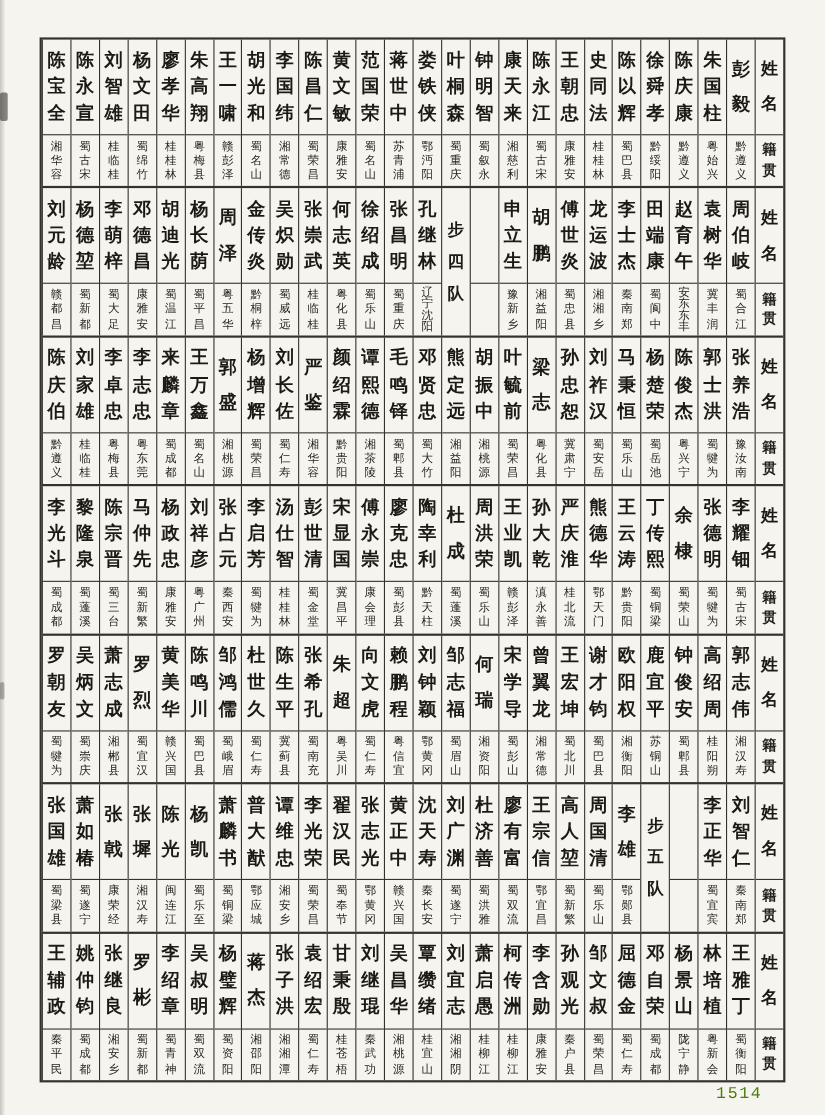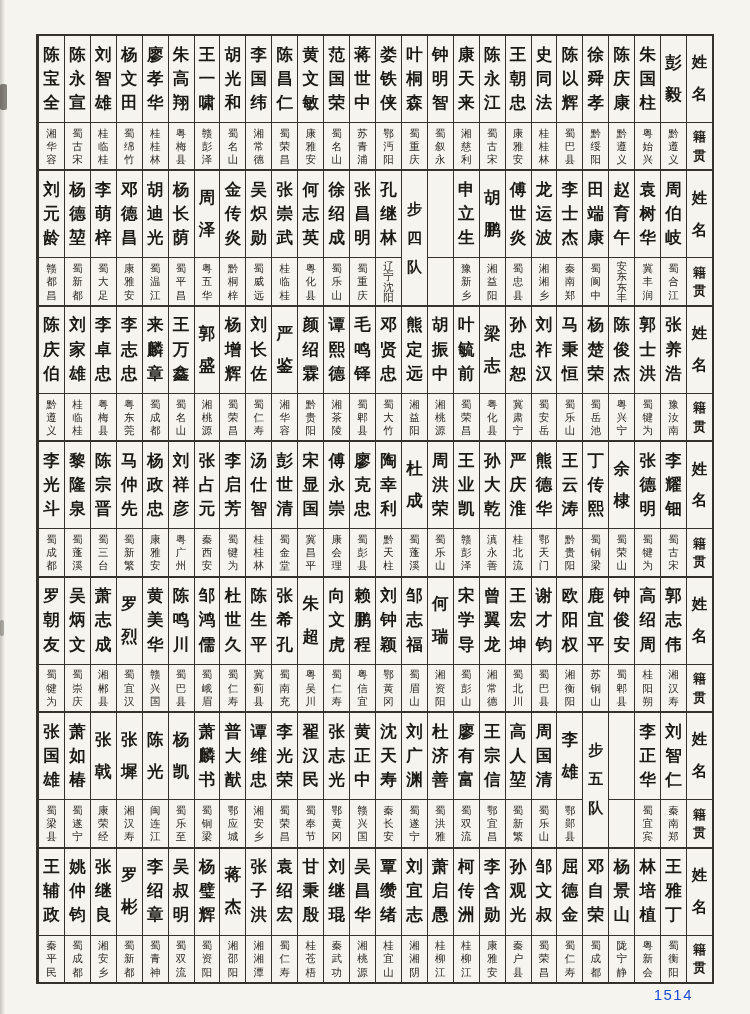--- a/index.html
+++ b/index.html
@@ -36,21 +36,21 @@
   }
   .name-cell{height:87px;border-bottom:1px solid var(--line);font-size:16.5px;font-weight:bold;padding:3px 0;box-sizing:border-box;}
   .place-cell{flex:1;font-size:10.5px;padding:2px 0;color:#221f19;}
   .header-cell.name-cell{font-size:15.5px;letter-spacing:0;}
   .header-cell.place-cell{font-size:13px;font-weight:bold;}
   .label-cell{flex:1;font-size:15px;font-weight:bold;padding:16px 0;}
   .ch{display:block;}
 
   .page-number{
     position:absolute;right:57px;top:986px;
-    font-family:Liberation Sans, sans-serif;font-size:15px;letter-spacing:1.5px;color:#1d4ed8;
+    font-family:Liberation Mono, monospace;font-size:15px;letter-spacing:1.5px;color:#4d7c0f;
   }
 </style>
 </head>
 <body>
 
 <div class="page-edge"></div>
 <div class="smudge a"></div>
 <div class="smudge b"></div>
 
 <div class="roster" id="roster">

